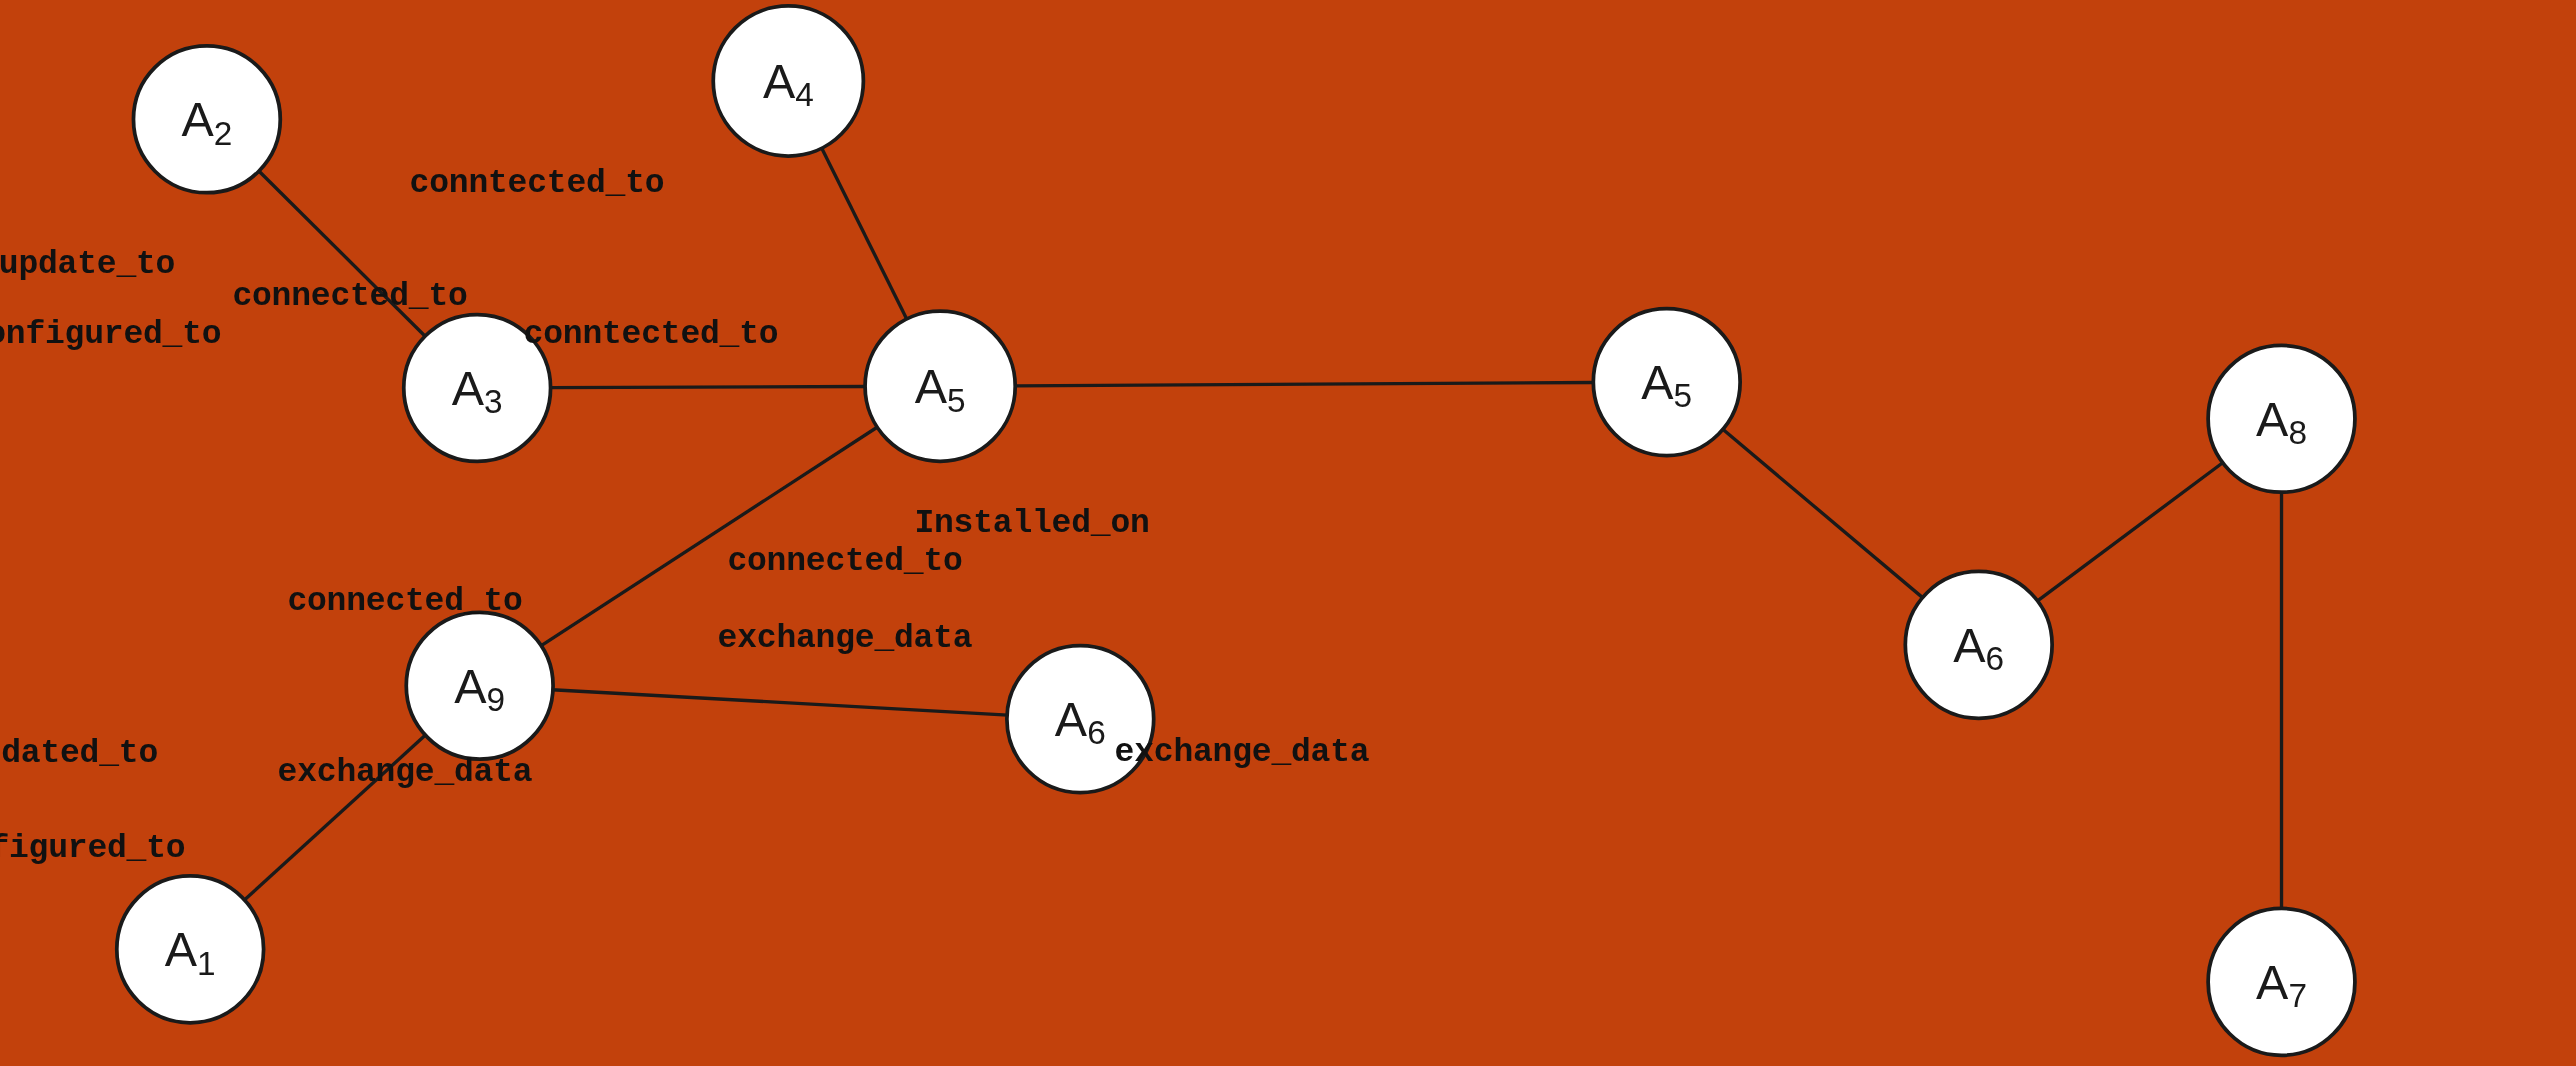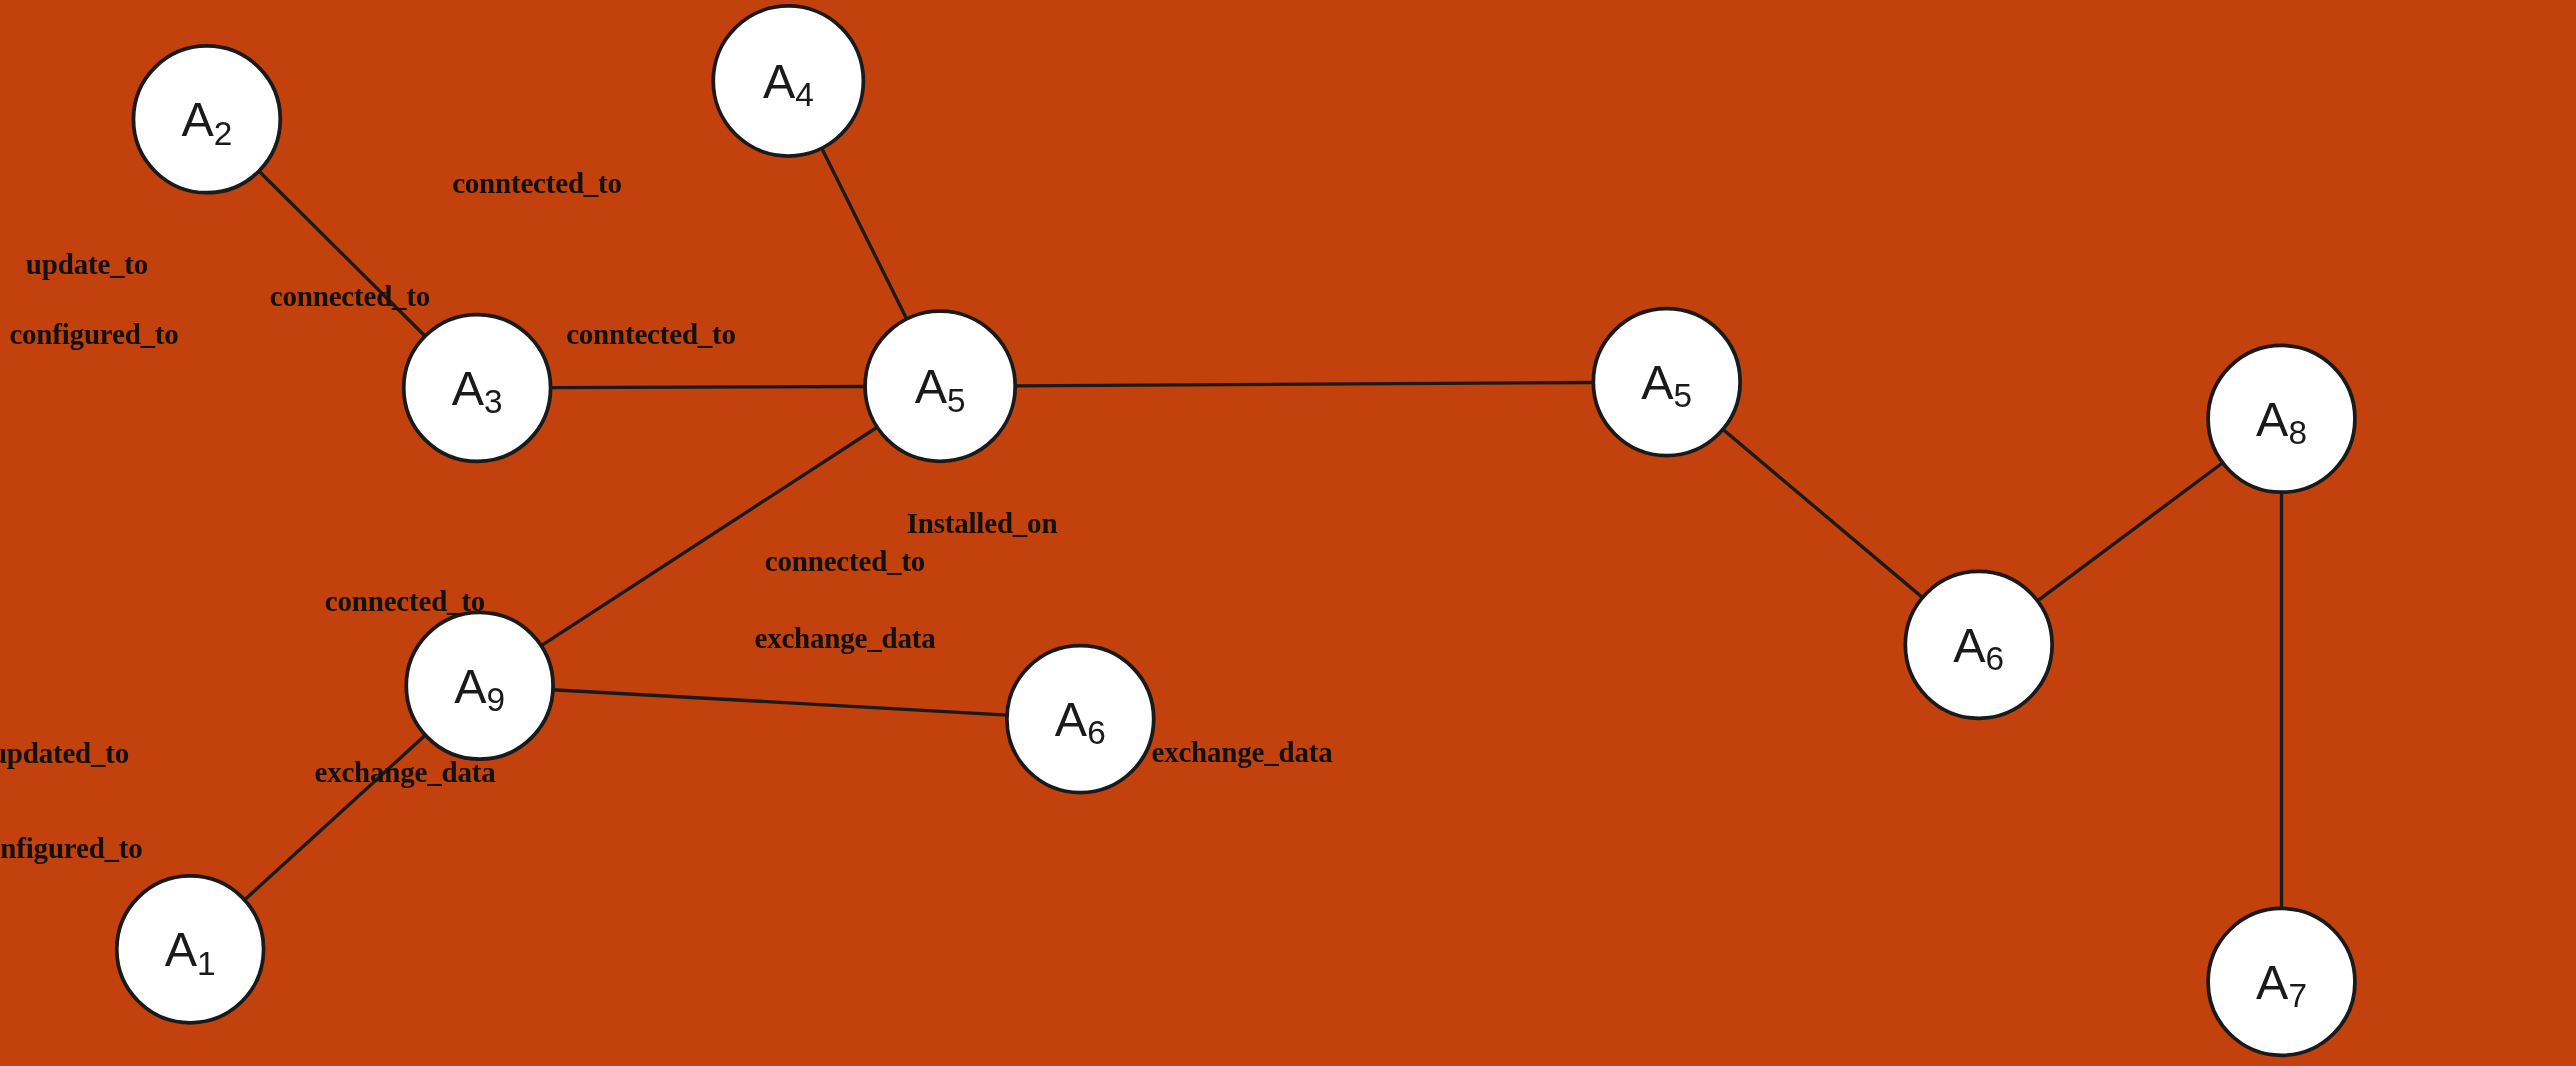--- a/index.html
+++ b/index.html
@@ -45,22 +45,22 @@
     font-weight: 400;
     fill: #1a1a1a;
     text-anchor: middle;
     dominant-baseline: central;
   }
   .node-label tspan.sub {
     font-size: 40px;
   }
   .edge-label {
     position: absolute;
-    font-family: Liberation Serif, serif;
-    font-size: 29px;
+    font-family: Liberation Mono, monospace;
+    font-size: 33px;
     font-weight: bold;
     color: #111111;
     white-space: nowrap;
     letter-spacing: -0.2px;
     transform: translate(-50%, -50%);
     line-height: 1;
   }
 </style>
 </head>
 <body>
@@ -133,18 +133,18 @@
       <div class="edge-label" style="left: 94px; top: 334px;">configured_to</div>
       <div class="edge-label" style="left: 350px; top: 296px;">connected_to</div>
       <div class="edge-label" style="left: 537px; top: 183px;">conntected_to</div>
       <div class="edge-label" style="left: 651px; top: 334px;">conntected_to</div>
       <div class="edge-label" style="left: 405px; top: 601px;">connected_to</div>
       <div class="edge-label" style="left: 405px; top: 772px;">exchange_data</div>
       <div class="edge-label" style="left: 60px; top: 753px;">updated_to</div>
       <div class="edge-label" style="left: 58px; top: 848px;">configured_to</div>
       <div class="edge-label" style="left: 845px; top: 561px;">connected_to</div>
       <div class="edge-label" style="left: 845px; top: 638px;">exchange_data</div>
-      <div class="edge-label" style="left: 982px; top: 523px;">Installed_on</div>
+      <div class="edge-label" style="left: 1032px; top: 523px;">Installed_on</div>
       <div class="edge-label" style="left: 1242px; top: 752px;">exchange_data</div>
     </div>
 
 </div>
 
 
 </body></html>

